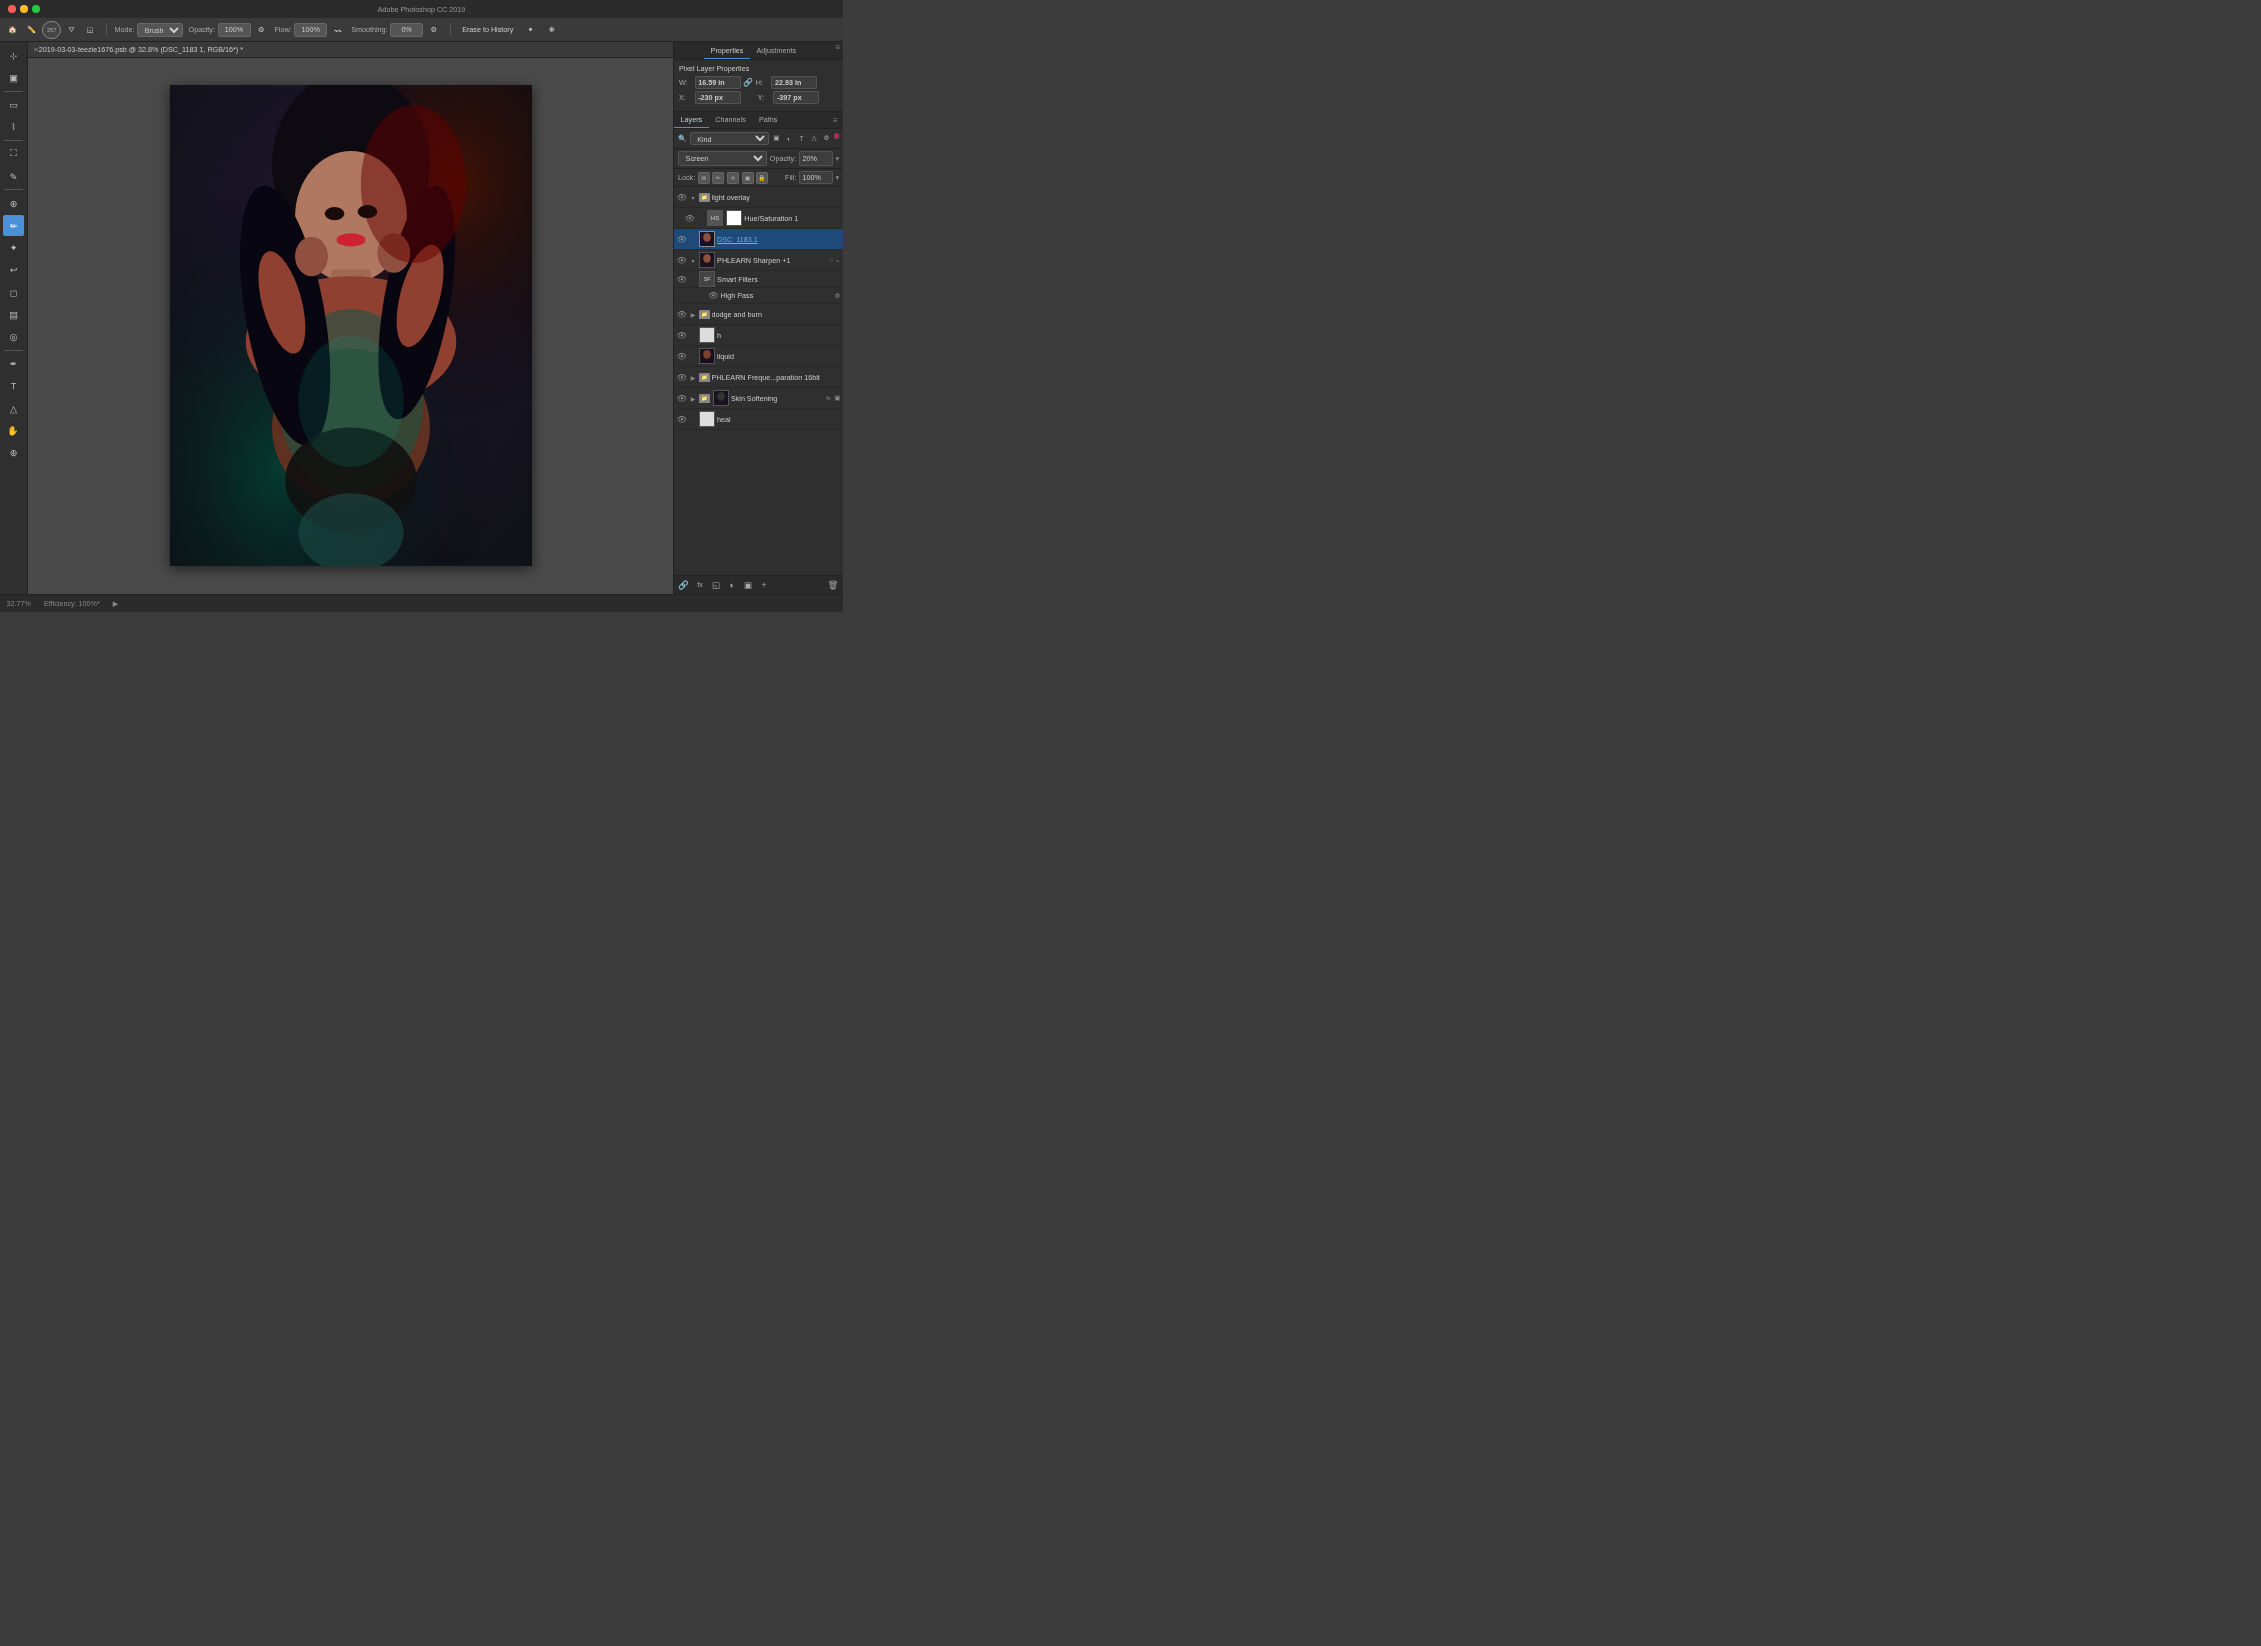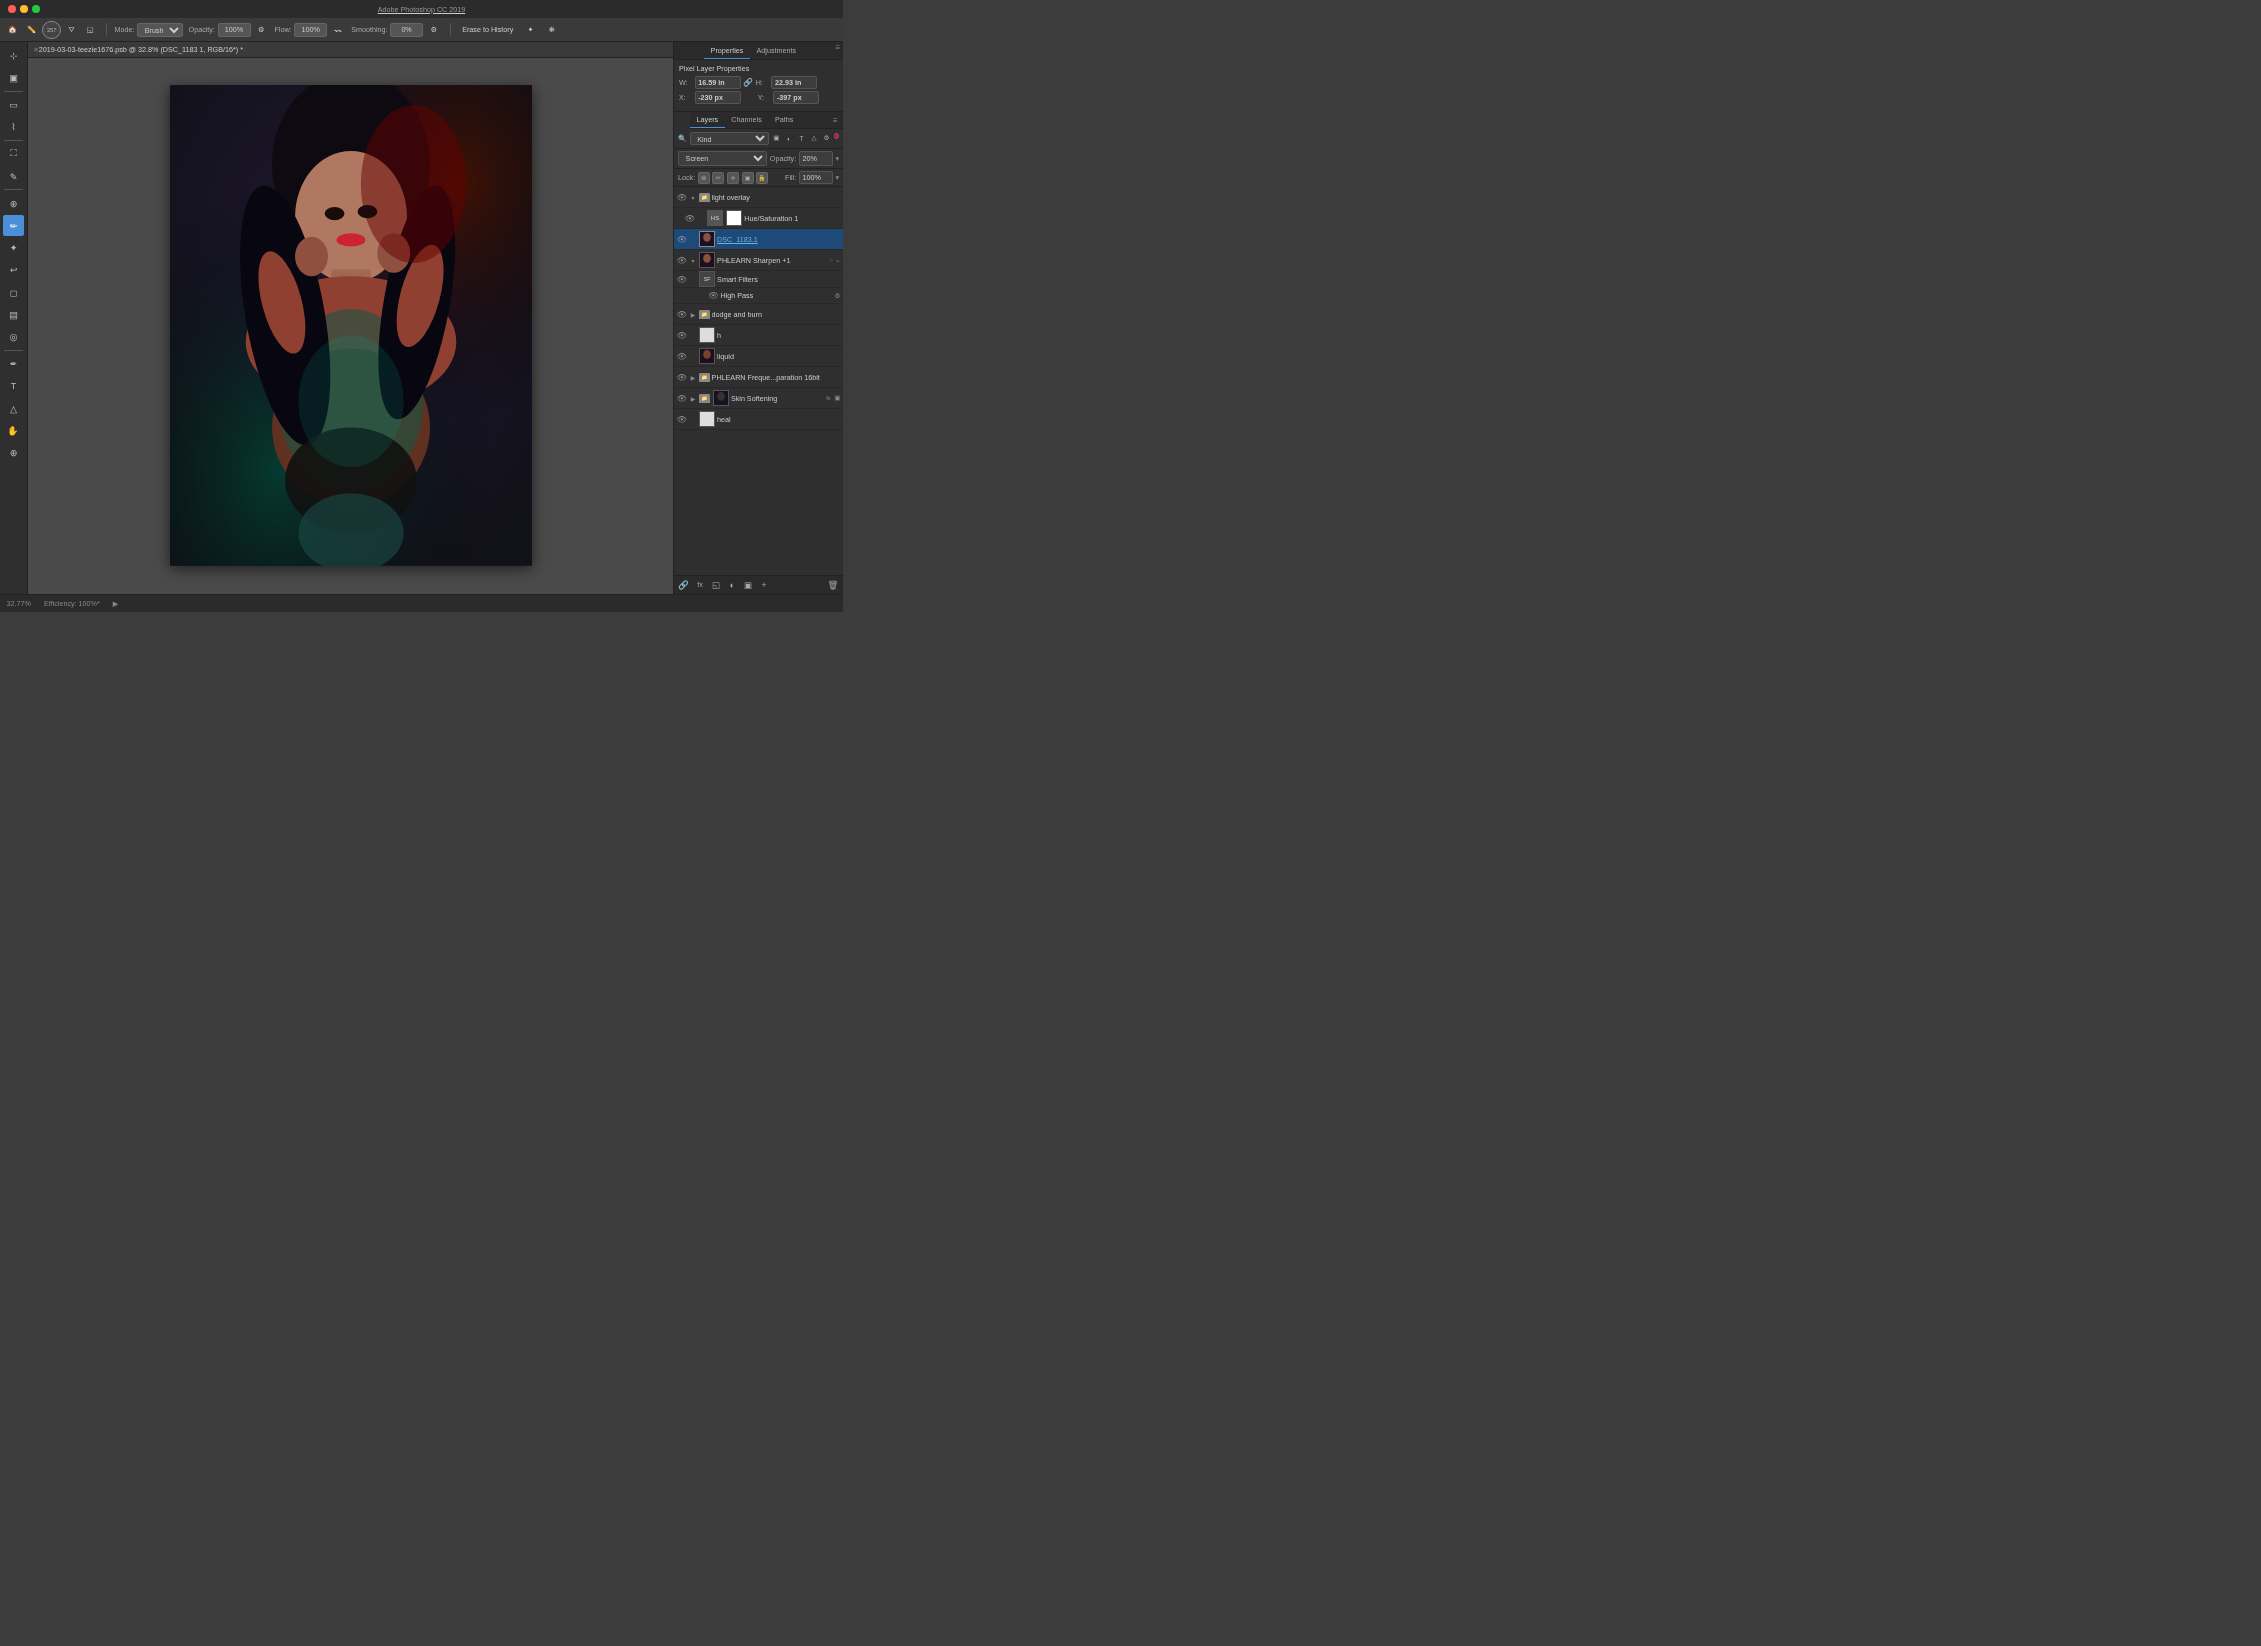--- a/index.html
+++ b/index.html
@@ -15,21 +15,20 @@
     }
 
     
     #titlebar {
       background: #2b2b2b;
       height: 18.4px;
       display: flex;
       align-items: center;
       justify-content: center;
       position: relative;
-      text-decoration: underline;
     }
     #window-controls {
       position: absolute;
       left: 8px;
       display: flex;
       gap: 4px;
       align-items: center;
     }
     .win-btn {
       width: 8px;
@@ -277,21 +276,20 @@
       flex: 1;
       display: flex;
       flex-direction: column;
       overflow: hidden;
     }
     #layers-tabs {
       display: flex;
       background: #2a2a2a;
       border-bottom: 0.7px solid #222;
       align-items: center;
-      margin-left: 16px;
     }
     .layers-tab {
       padding: 3.3px 6.6px;
       font-size: 7.2px;
       color: #aaa;
       cursor: pointer;
       border-bottom: 1.3px solid transparent;
     }
     .layers-tab.active {
       color: #ccc;

